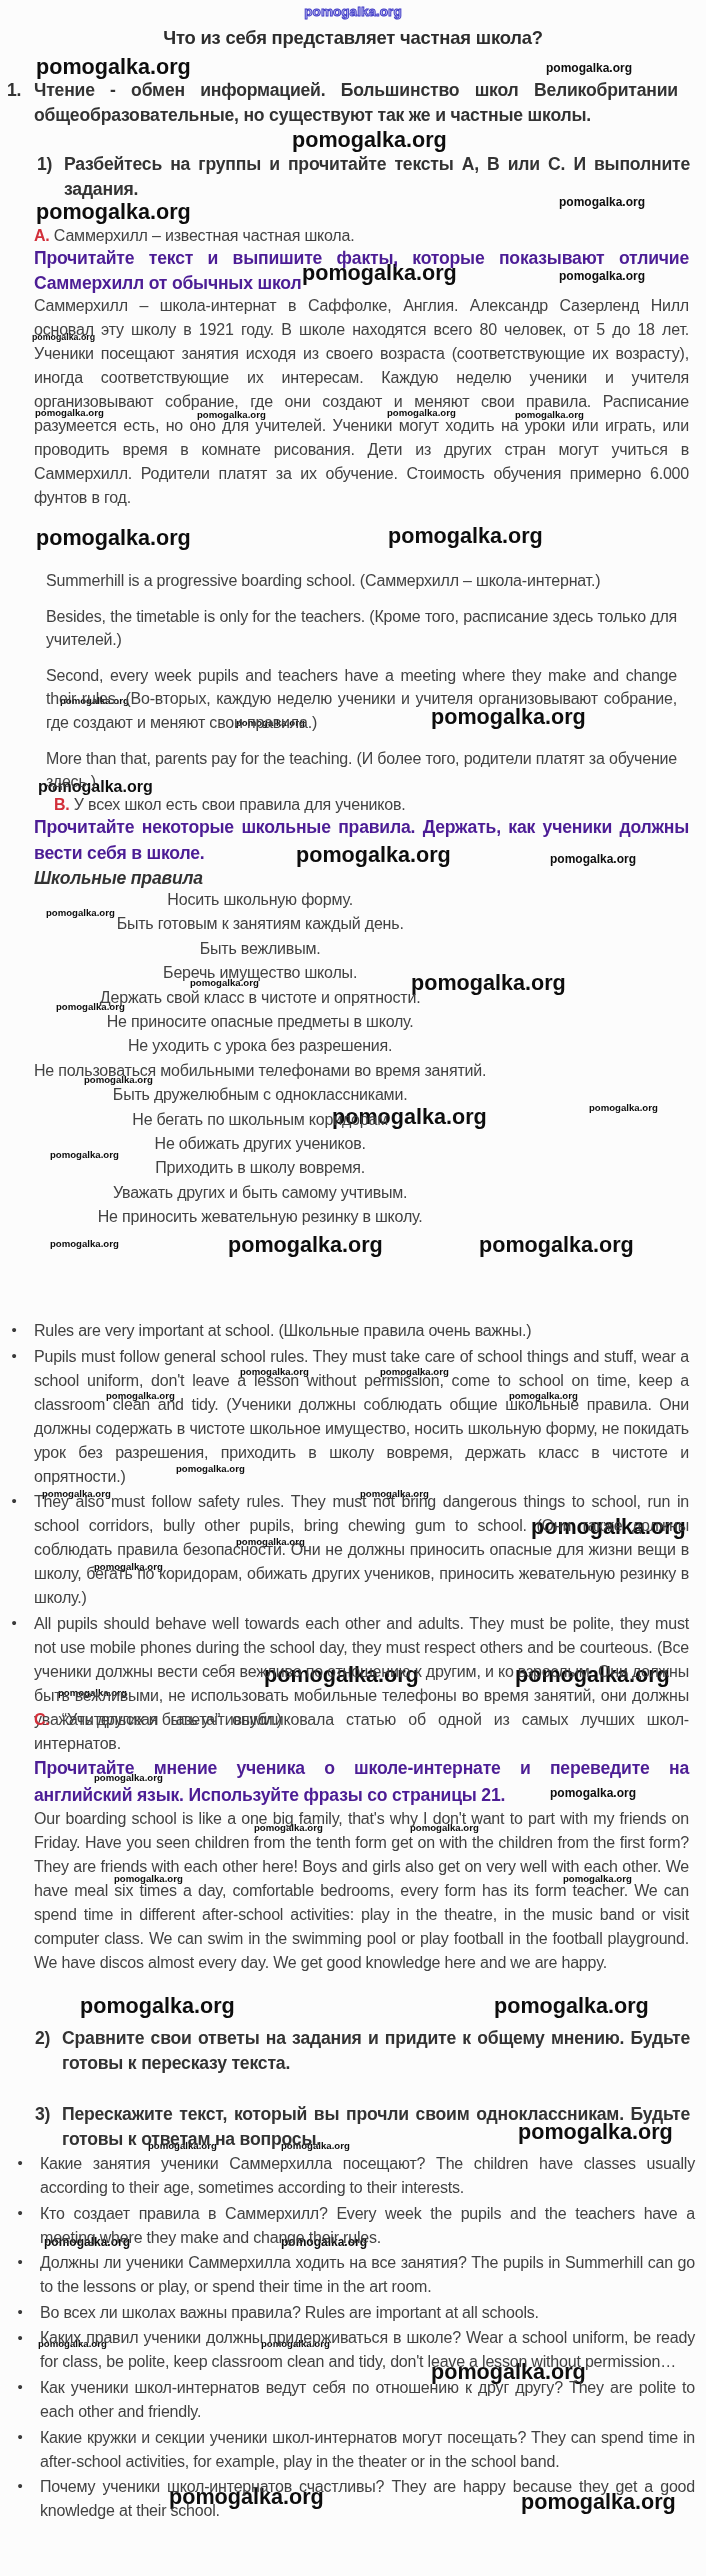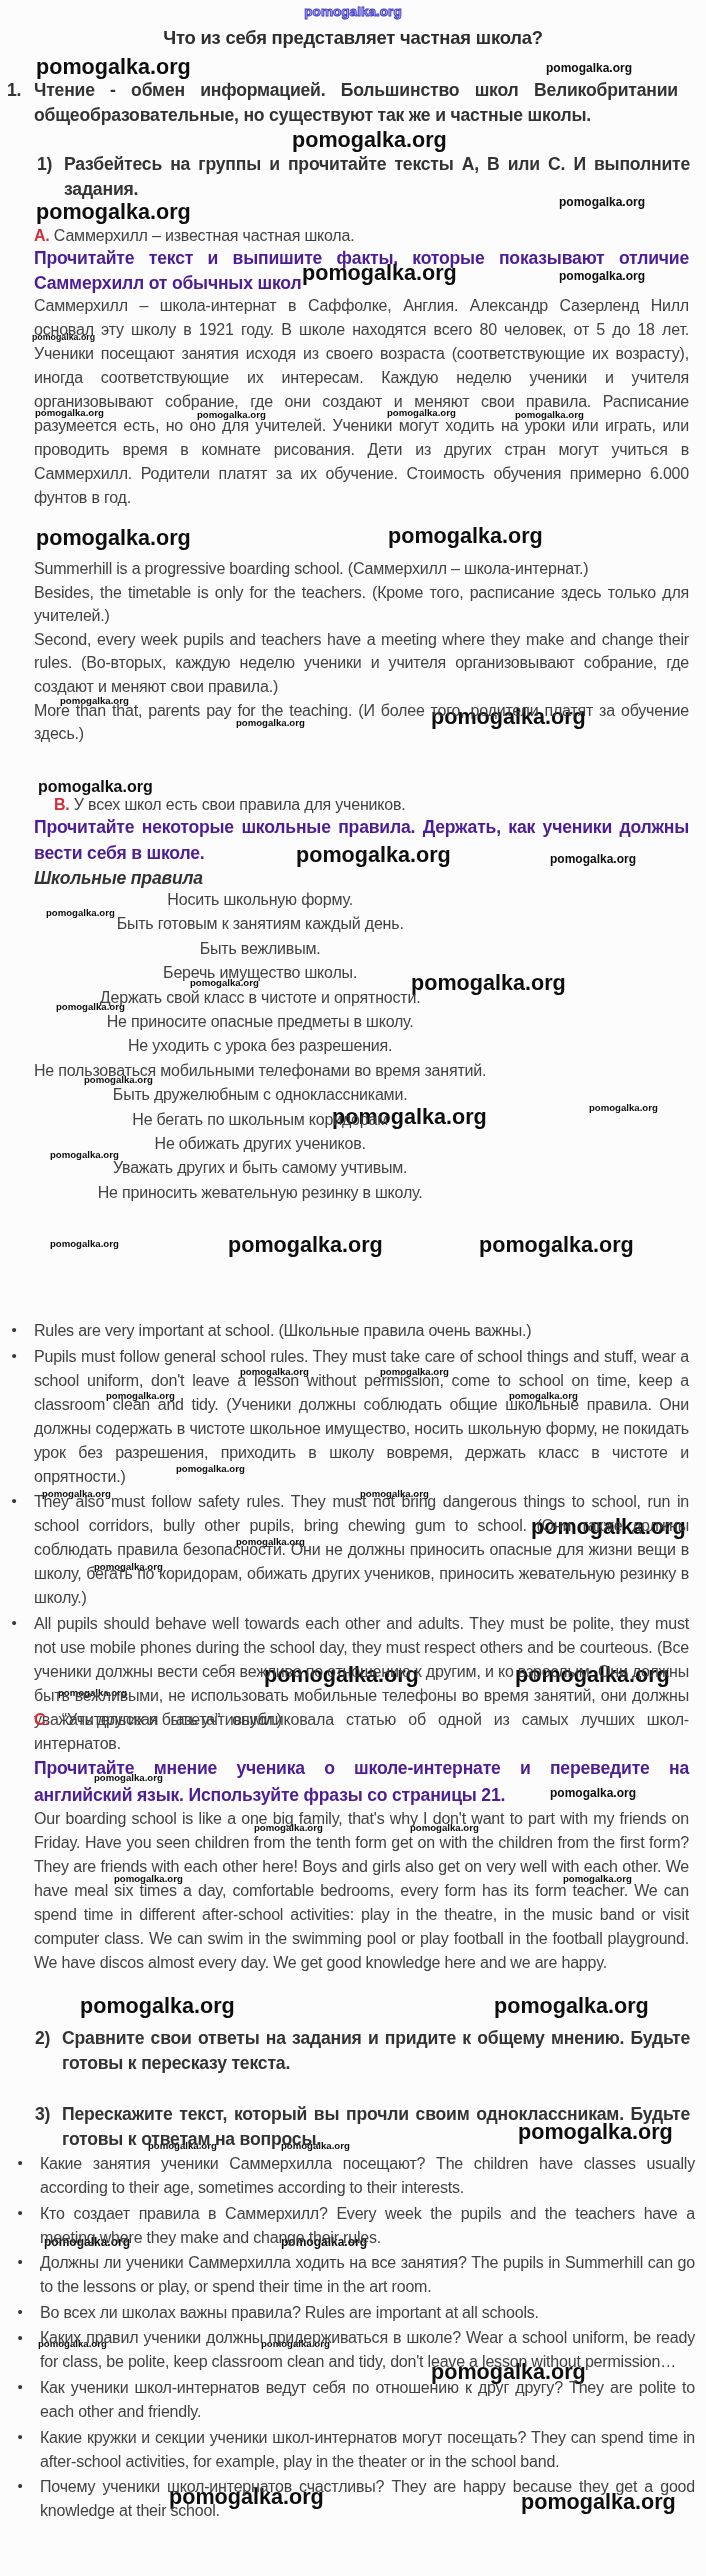--- a/index.html
+++ b/index.html
@@ -24,21 +24,21 @@
     color:#b9b9ef; -webkit-text-stroke:0.9px #4640c8; text-shadow:0 0 0.8px #4640c8;
   }
   
   .title { position:absolute; width:706px; font-size:18.4px; font-weight:700; text-align:center; color:#2d2d2d; letter-spacing:-0.2px; }
   .task { position:absolute; font-size:17.6px; line-height:25px; font-weight:700; color:#333; text-align:justify; letter-spacing:-0.2px; }
   .task .num { position:absolute; left:-27px; top:0; }
   .intro-line { position:absolute; font-size:16px; line-height:21px; color:#424242; letter-spacing:-0.2px; white-space:nowrap; }
   .sec-letter { font-weight:700; color:#d22f3a; }
   .instr { position:absolute; font-weight:700; font-size:17.6px; line-height:25px; color:#4c1d95; text-align:justify; letter-spacing:-0.2px; }
   .body-text { position:absolute; font-size:16px; line-height:24px; color:#424242; text-align:justify; letter-spacing:-0.2px; }
-  .answers p { margin:0; line-height:23.6px; }
+  .answers p { margin:12px; line-height:23.6px; }
   .rules { position:absolute; font-size:16px; line-height:24.4px; color:#424242; letter-spacing:-0.2px; }
   .rules > div { white-space:nowrap;text-align:center; }
   .sub { position:absolute; font-size:17.6px; font-weight:700; color:#333; letter-spacing:-0.2px; }
   .blist { position:absolute; font-size:16px; line-height:24px; color:#424242; text-align:justify; letter-spacing:-0.2px; }
   .blist .bullet { position:relative; margin-bottom:1.6px; }
   .qa .bullet { line-height:24px; }
   .dot { position:absolute; left:-22.4px; top:-0.8px; color:#3a3a3a; font-size:15px; }
   .dot::before { content:"•"; }
 </style>
 </head>
@@ -147,20 +147,21 @@
   <div>Быть готовым к занятиям каждый день.</div>
   <div>Быть вежливым.</div>
   <div>Беречь имущество школы.</div>
   <div>Держать свой класс в чистоте и опрятности.</div>
   <div>Не приносите опасные предметы в школу.</div>
   <div>Не уходить с урока без разрешения.</div>
   <div>Не пользоваться мобильными телефонами во время занятий.</div>
   <div>Быть дружелюбным с одноклассниками.</div>
   <div>Не бегать по школьным коридорам</div>
   <div>Не обижать других учеников.</div>
+  <div>Приходить в школу вовремя.</div>
   <div>Уважать других и быть самому учтивым.</div>
   <div>Не приносить жевательную резинку в школу.</div>
 </div>
 <div class="blist" style="left:34px; top:1319px; width:655px;">
   <div class="bullet">
     <span class="dot"></span>
     <div>Rules are very important at school. (Школьные правила очень важны.)</div>
   </div>
   <div class="bullet">
     <span class="dot"></span>

